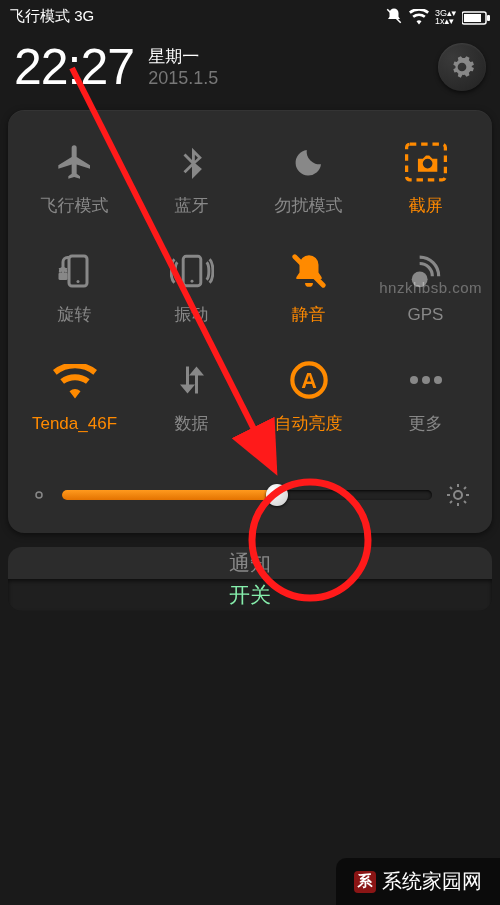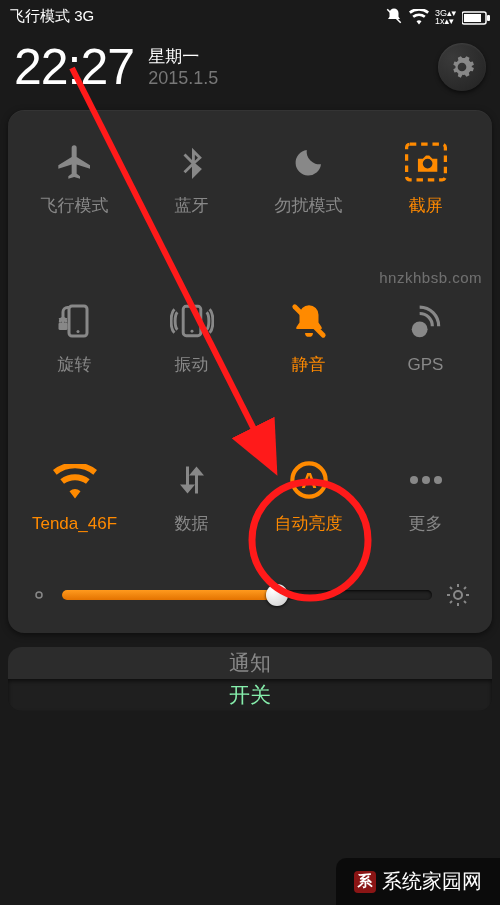--- a/index.html
+++ b/index.html
@@ -14,41 +14,41 @@
   
   .header { display: flex; align-items: center; padding: 6px 14px 14px 14px; }
   .time { color: #fff; font-size: 50px; font-weight: 300; letter-spacing: -1px; }
   .date-block { margin-left: 14px; display:flex; flex-direction:column; justify-content:center; }
   .weekday { color: #fff; font-size: 17px; }
   .date { color: #777; font-size: 18px; }
   .gear-wrap { margin-left: auto; width:48px; height:48px; border-radius:50%; background: radial-gradient(circle at 30% 30%, #3a3a3a, #222); box-shadow: inset 0 1px 2px rgba(255,255,255,.08), 0 2px 4px rgba(0,0,0,.6); display:flex; align-items:center; justify-content:center; }
 
   
   .panel { margin: 0 8px; background: #2c2c2c; border-radius: 16px; padding: 30px 0 18px 0; box-shadow: 0 2px 6px rgba(0,0,0,.5), inset 0 1px 0 rgba(255,255,255,.04); }
-  .grid { display: grid; grid-template-columns: repeat(4, 1fr); row-gap: 82px; padding: 0 8px 40px 8px; }
+  .grid { display: grid; grid-template-columns: repeat(4, 1fr); row-gap: 32px; padding: 0 8px 40px 8px; }
   .tile { display:flex; flex-direction:column; align-items:center; justify-content:center; gap:10px; }
   .tile-icon { height:44px; display:flex; align-items:center; justify-content:center; }
   .tile-label { font-size: 17px; color:#888; text-align:center; }
   .tile.active .tile-label { color:#ff8a00; }
 
   
   .bright-row { display:flex; align-items:center; padding: 0 22px; gap:14px; }
   .slider-wrap { flex:1; position:relative; height:40px; display:flex; align-items:center; }
   .track-bg { position:absolute; left:0; right:0; height:10px; border-radius:5px; background:#222; box-shadow: inset 0 1px 3px rgba(0,0,0,.9); }
   .track-fill { position:absolute; left:0; width:58%; height:10px; border-radius:5px; background:linear-gradient(#ff9a1e,#e47300); }
   .thumb { position:absolute; left:58%; transform:translate(-50%,0); width:22px; height:22px; border-radius:50%; background:radial-gradient(circle at 30% 30%, #fff, #ccc); box-shadow:0 1px 3px rgba(0,0,0,.8); }
 
   
   .tabs { margin: 14px 8px 0 8px; height:64px; display:flex; border-radius:14px; overflow:hidden;flex-direction:column; }
   .tab { flex:1; display:flex; align-items:center; justify-content:center; font-size:21px; }
   .tab-inactive { background:#2c2c2c; color:#888; }
   .tab-active { background:#1f1f1f; color:#86efac; box-shadow: inset 0 2px 4px rgba(0,0,0,.6); }
 
   
-  .wm1 { position:absolute; top:269px; right:18px; color:rgba(255,255,255,.32); font-size:15px; letter-spacing:.5px; pointer-events:none; }
+  .wm1 { position:absolute; top:279px; right:18px; color:rgba(255,255,255,.32); font-size:15px; letter-spacing:.5px; pointer-events:none; }
   .wm2 { position:absolute; bottom:0; right:0; background:rgba(0,0,0,.55); color:#fff; font-size:20px; padding:10px 18px; border-top-left-radius:10px; display:flex; align-items:center; gap:6px; }
   .wm2 .wlogo { width:22px; height:22px; border-radius:4px; background:#8a1515; display:flex; align-items:center; justify-content:center; color:#fff; font-size:15px; font-weight:bold; }
 
   
   .anno { position:absolute; inset:0; pointer-events:none; }
 </style>
 </head>
 <body>
 
 <div class="statusbar">

